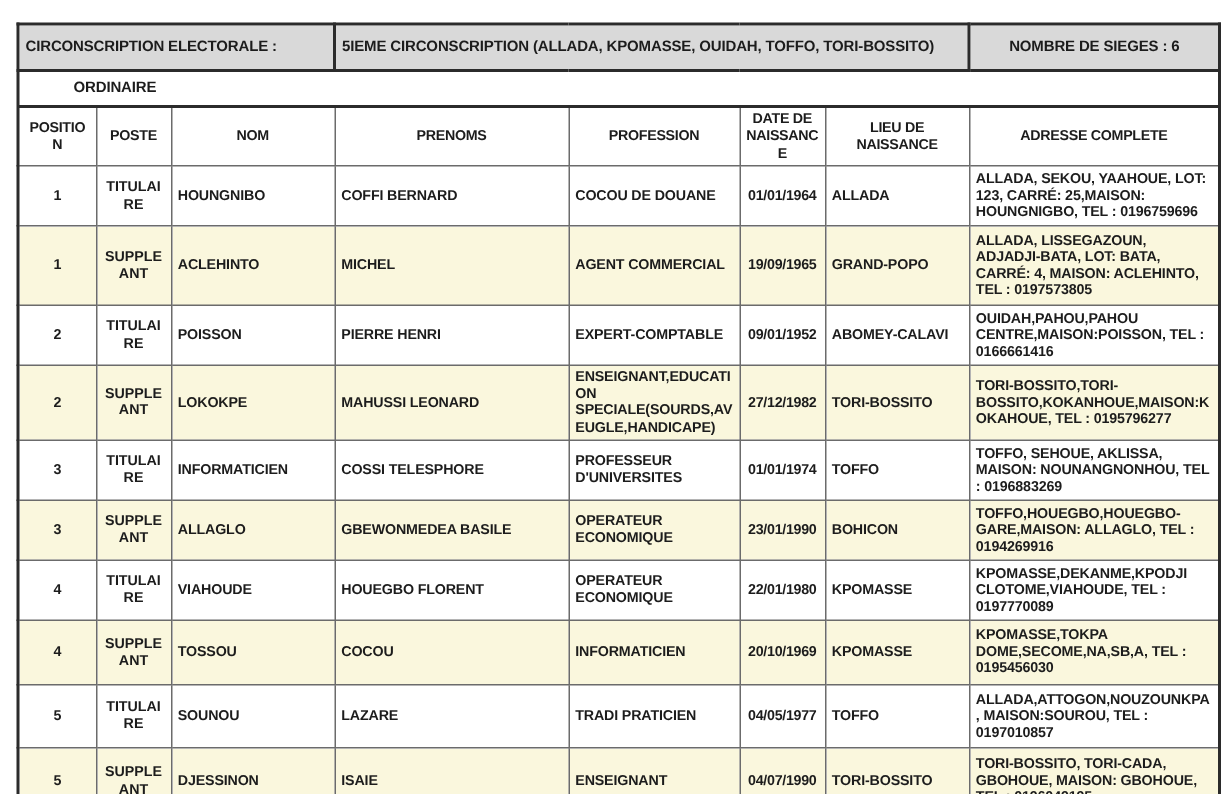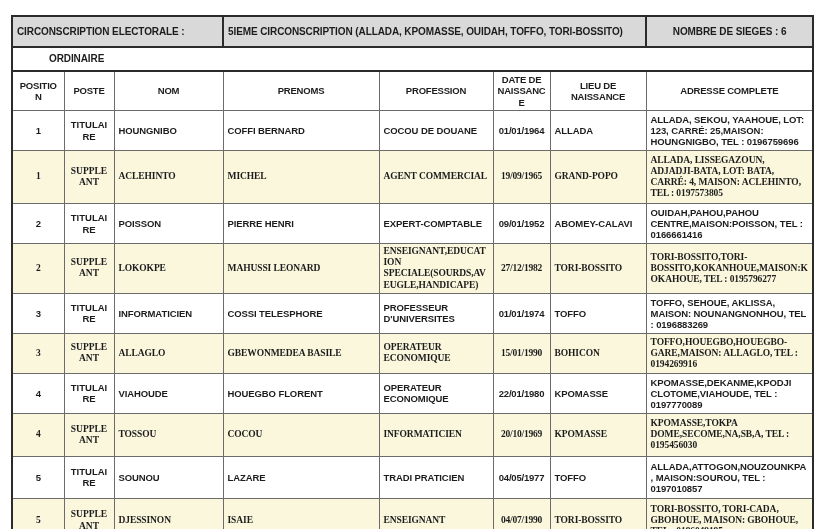--- a/index.html
+++ b/index.html
@@ -59,21 +59,21 @@
     text-align: center;
     font-size: 9.5px;
     letter-spacing: -0.2px;
     height: 34px;
     background: #ffffff;
     border-top: 2px solid var(--frame_line, #2b2b2b);
     border-bottom: 2px solid var(--frame_line, #2b2b2b);
   }
 
   tbody td { background: var(--titulaire_bg, #ffffff); }
-  tbody tr.sup td { background: var(--suppleant_bg, #faf7dd); font-family: Liberation Serif, serif; }
+  tbody tr.sup td { background: var(--suppleant_bg, #faf7dd); }
   td.c-poste { font-size: 8px; text-align: center; letter-spacing: 0; margin-top: 11px; }
   td.c-date  { font-size: 8.8px; text-align: center; white-space: nowrap; letter-spacing: -0.2px; margin-top: 12px; }
   td.c-pos   { text-align: center; font-size: 10px; }
   td.c-nom, td.c-pre { font-size: 10px; }
   td.c-prof, td.c-adr, td.c-lieu { font-size: 9.3px; }
 </style>
 </head>
 <body>
 
 <div class="sheet">
@@ -158,21 +158,21 @@
         <td class="c-date">01/01/1974</td>
         <td class="c-lieu">TOFFO</td>
         <td class="c-adr">TOFFO, SEHOUE, AKLISSA, MAISON: NOUNANGNONHOU, TEL : 0196883269</td>
       </tr>
       <tr class="sup" style="height:40px">
         <td class="c-pos">3</td>
         <td class="c-poste">SUPPLEANT</td>
         <td class="c-nom">ALLAGLO</td>
         <td class="c-pre">GBEWONMEDEA BASILE</td>
         <td class="c-prof">OPERATEUR ECONOMIQUE</td>
-        <td class="c-date">15/01/1990</td>
+        <td class="c-date">23/01/1990</td>
         <td class="c-lieu">BOHICON</td>
         <td class="c-adr">TOFFO,HOUEGBO,HOUEGBO-GARE,MAISON: ALLAGLO, TEL : 0194269916</td>
       </tr>
       <tr style="height:40px">
         <td class="c-pos">4</td>
         <td class="c-poste">TITULAIRE</td>
         <td class="c-nom">VIAHOUDE</td>
         <td class="c-pre">HOUEGBO FLORENT</td>
         <td class="c-prof">OPERATEUR ECONOMIQUE</td>
         <td class="c-date">22/01/1980</td>

